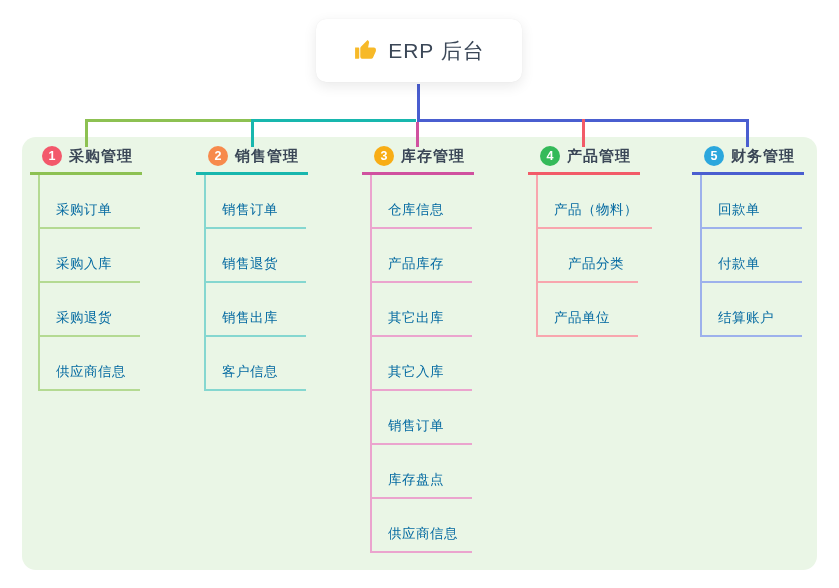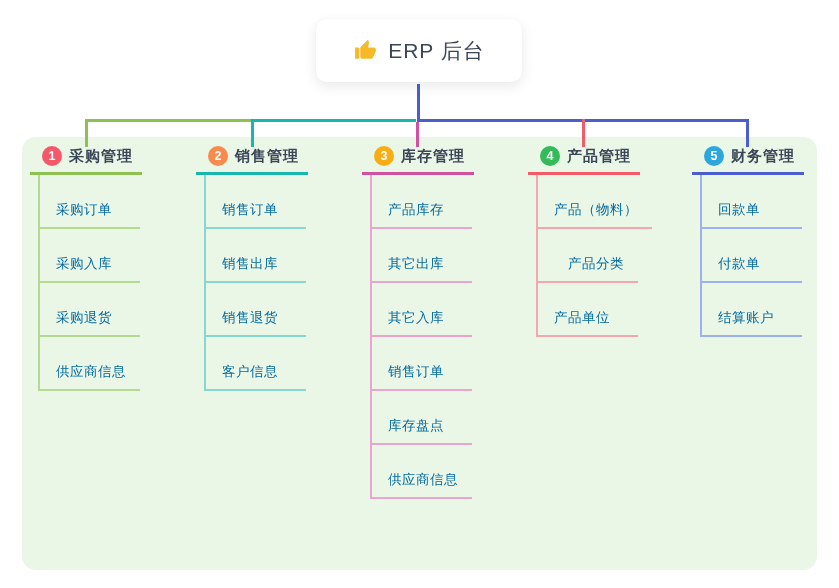--- a/index.html
+++ b/index.html
@@ -58,31 +58,32 @@
           <li style="border-bottom-color: rgb(180, 218, 146);">供应商信息</li>
         </ul>
       </div>
       <div class="branch" style="left: 196px;">
         <div class="branch-header" style="border-bottom-color: rgb(24, 183, 174);">
           <span class="badge" style="background: rgb(247, 138, 76);">2</span>
           <span class="branch-label">销售管理</span>
         </div>
         <ul class="children" style="border-left-color: rgb(133, 215, 208);">
           <li style="border-bottom-color: rgb(133, 215, 208);">销售订单</li>
+          <li style="border-bottom-color: rgb(133, 215, 208);">销售退货</li>
           <li style="border-bottom-color: rgb(133, 215, 208);">销售出库</li>
-          <li style="border-bottom-color: rgb(133, 215, 208);">销售退货</li>
           <li style="border-bottom-color: rgb(133, 215, 208);">客户信息</li>
         </ul>
       </div>
       <div class="branch" style="left: 362px;">
         <div class="branch-header" style="border-bottom-color: rgb(208, 81, 159);">
           <span class="badge" style="background: rgb(248, 173, 21);">3</span>
           <span class="branch-label">库存管理</span>
         </div>
         <ul class="children" style="border-left-color: rgb(235, 164, 206);">
+          <li style="border-bottom-color: rgb(235, 164, 206);">仓库信息</li>
           <li style="border-bottom-color: rgb(235, 164, 206);">产品库存</li>
           <li style="border-bottom-color: rgb(235, 164, 206);">其它出库</li>
           <li style="border-bottom-color: rgb(235, 164, 206);">其它入库</li>
           <li style="border-bottom-color: rgb(235, 164, 206);">销售订单</li>
           <li style="border-bottom-color: rgb(235, 164, 206);">库存盘点</li>
           <li style="border-bottom-color: rgb(235, 164, 206);">供应商信息</li>
         </ul>
       </div>
       <div class="branch" style="left: 528px;">
         <div class="branch-header" style="border-bottom-color: rgb(242, 91, 104);">

